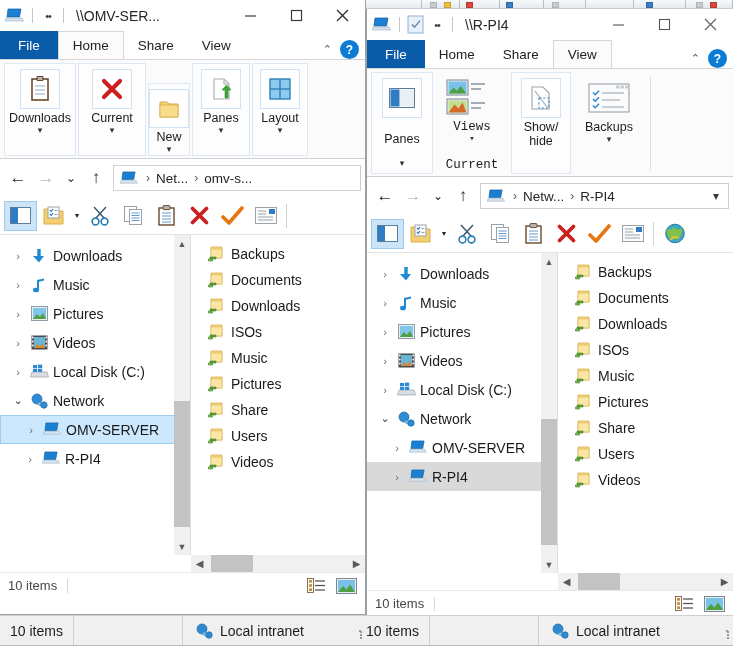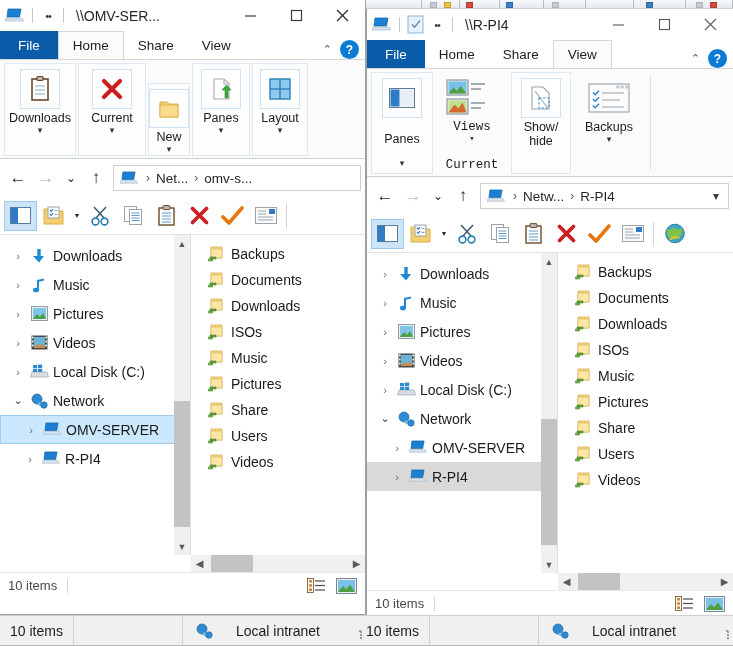--- a/index.html
+++ b/index.html
@@ -155,21 +155,21 @@
   .sb-viewbtn { width:22px;height:18px; display:flex;align-items:center;justify-content:center;}
 
   
   .outerstatus {
     position:absolute; left:0; height:31px; background:#f0f0f0;
     border-top:1px solid #cfcfcf; border-bottom:1px solid #b9b9b9;
     display:flex; align-items:center; overflow:hidden;
   }
   .os-cell { font-size:14px; color:#1b1b1b; padding:0 10px; white-space:nowrap; }
   .os-sep { width:1px; height:31px; background:#cfcfcf; }
-  .os-zone { display:flex; align-items:flex-end; gap:22px; padding-left:12px; }
+  .os-zone { display:flex; align-items:flex-end; gap:6px; padding-left:12px; }
   .os-grip { margin-left:auto; padding-right:4px; display:flex; }
   .os-grip span { display:block; width:2px;height:2px;background:#9a9a9a;margin:1px;}
   .grip-wrap { display:flex; }
 </style>
 </head>
 <body>
 
 <div class="screen">
 
   <div class="behind-sliver">

